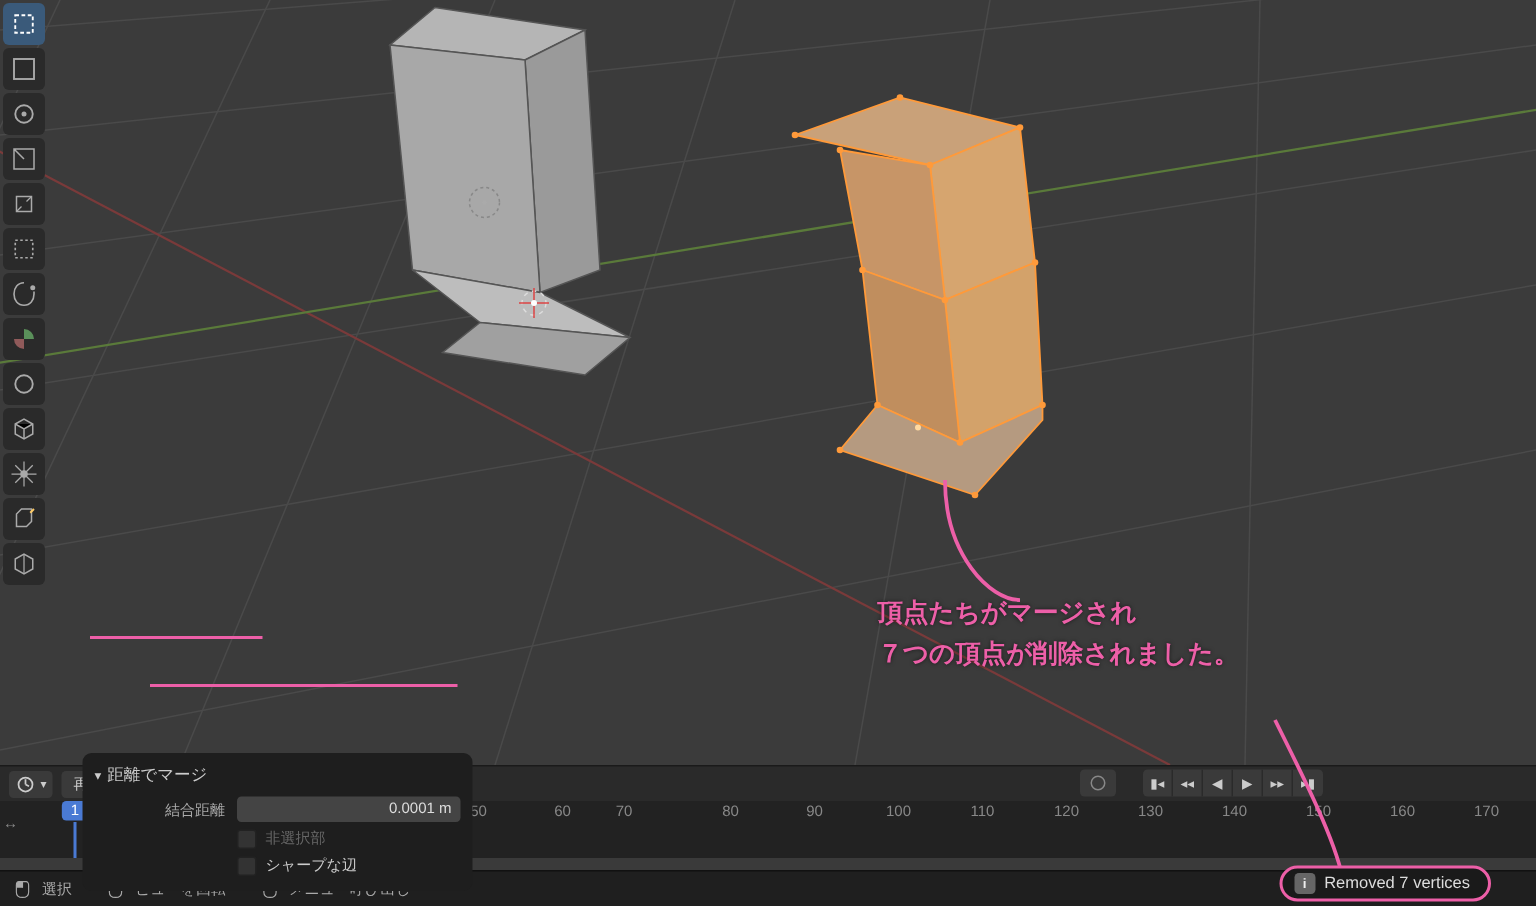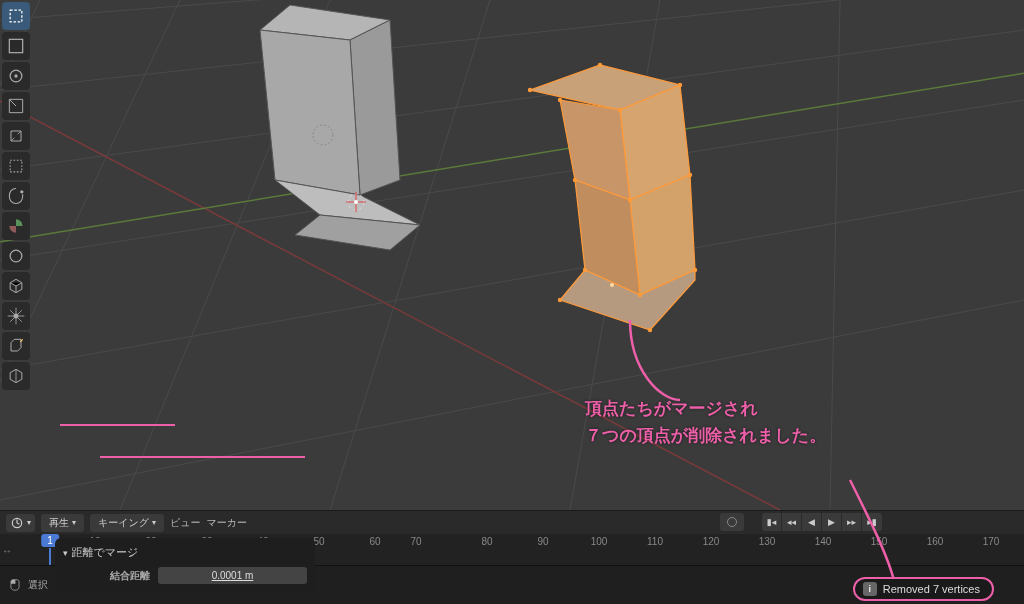--- a/index.html
+++ b/index.html
@@ -73,30 +73,28 @@
     display: flex;
     align-items: center;
     padding: 2px 8px;
     font-size: 10px;
   }
   .op-label {
     flex: 0 0 95px;
     text-align: right;
     padding-right: 8px;
     color: #aaa;
-    font-weight: bold;
   }
   .op-input {
     flex: 1;
     background: #444;
     border-radius: 3px;
     padding: 3px 6px;
-    text-align: center;
+    text-align: right;
     color: #ddd;
-    text-decoration: underline;
   }
   .op-check {
     display: flex;
     align-items: center;
     gap: 6px;
   }
   .op-check .box {
     width: 13px; height: 13px;
     background: #333;
     border-radius: 2px;
@@ -218,21 +216,21 @@
     top: 14px; bottom: 0;
     width: 2px;
     background: #4a7ad4;
     transform: translateX(-50%);
   }
 
   
   .statusbar {
     position: absolute;
     left: 0; right: 0; bottom: 0;
-    height: 39px;
+    height: 24px;
     background: #1f1f1f;
     display: flex;
     align-items: center;
     padding: 0 8px;
     gap: 22px;
     border-top: 1px solid #111;
   }
   .status-item {
     display: flex;
     align-items: center;
@@ -442,20 +440,34 @@
 </div>
 
 <div class="op-panel">
   <div class="op-header">
     <span class="chev">▾</span>
     <span>距離でマージ</span>
   </div>
   <div class="op-row">
     <div class="op-label">結合距離</div>
     <div class="op-input">0.0001 m</div>
+  </div>
+  <div class="op-row">
+    <div class="op-label"></div>
+    <div class="op-check">
+      <div class="box"></div>
+      <span style="color:#666">非選択部</span>
+    </div>
+  </div>
+  <div class="op-row">
+    <div class="op-label"></div>
+    <div class="op-check">
+      <div class="box"></div>
+      <span>シャープな辺</span>
+    </div>
   </div>
 </div>
 
 <div class="pink-line" style="left:60px; top:424px; width:115px;"></div>
 <div class="pink-line" style="left:100px; top:456px; width:205px;"></div>
 
 <div class="annotation" style="left:585px; top:395px;">
   <div>頂点たちがマージされ</div>
   <div>７つの頂点が削除されました。</div>
 </div>

